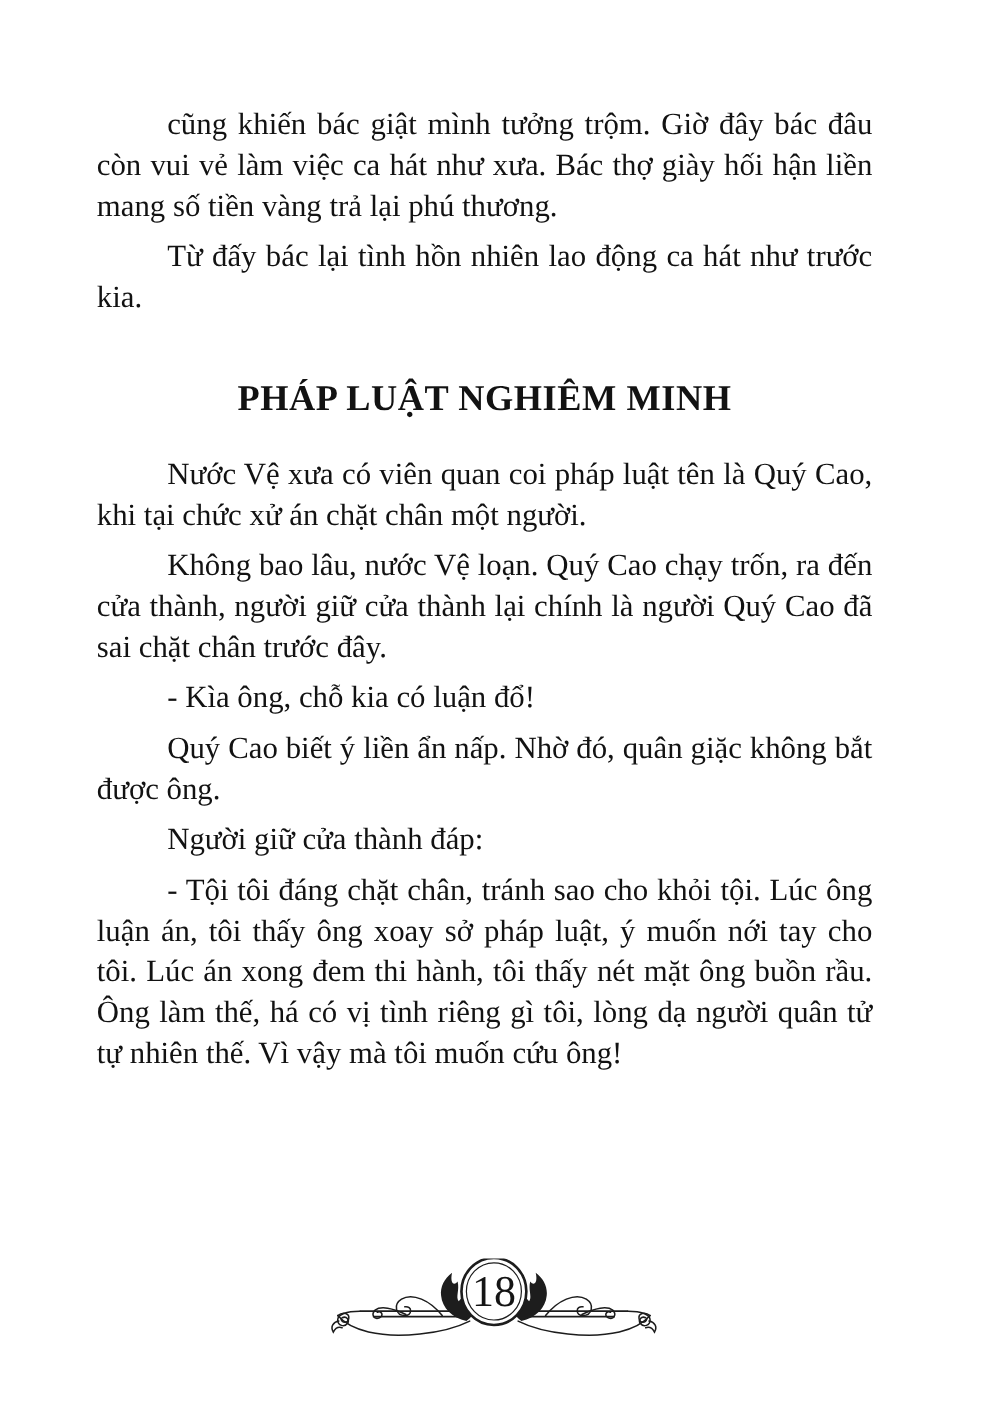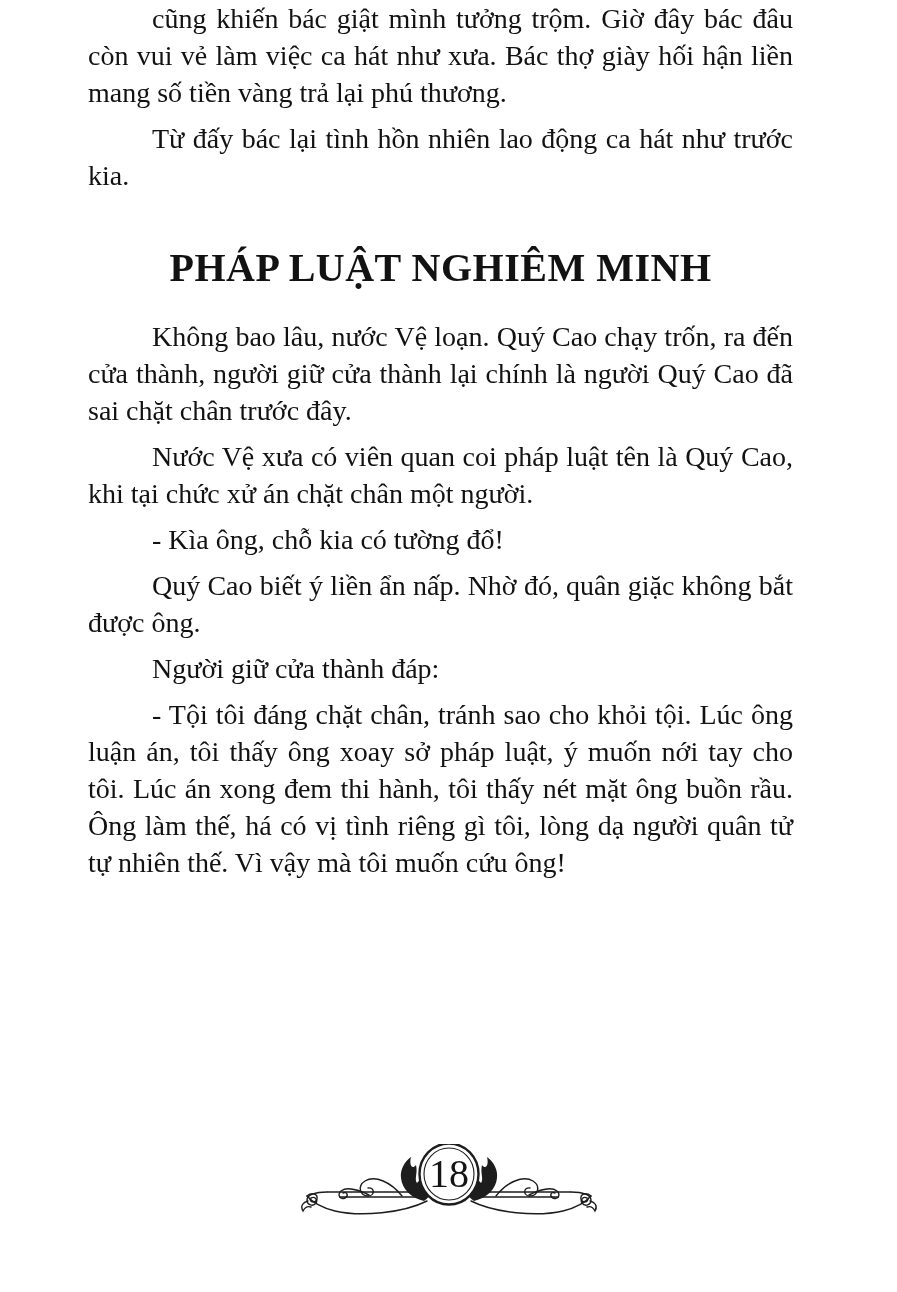--- a/index.html
+++ b/index.html
@@ -10,30 +10,31 @@
     overflow: hidden;
     background: var(--bg, #ffffff);
     color: var(--fg, #121212);
     font-family: "Liberation Serif", serif;
   }
   .content {
     position: absolute;
     left: 88px;
     top: 0;
     width: 705px;
+    padding-top: 95px;
   }
   .para {
     margin: 0 0 9px 0;
     font-size: 28px;
     line-height: 37px;
     text-align: justify;
     text-indent: 64px;
   }
   .section-title {
-    font-size: 40px;
+    font-size: 33px;
     line-height: 44px;
     font-weight: bold;
     letter-spacing: 0.5px;
     text-align: center;
     text-indent: 0;
     margin: 52px 0 28px 0;
     font-family: "Liberation Serif", serif;
   }
   .footer-wrap {
     position: absolute;
@@ -59,23 +60,23 @@
 <div class="content">
 
   <div>
     <p class="para">cũng khiến bác giật mình tưởng trộm. Giờ đây bác đâu còn vui vẻ làm việc ca hát như xưa. Bác thợ giày hối hận liền mang số tiền vàng trả lại phú thương.</p>
     <p class="para">Từ đấy bác lại tình hồn nhiên lao động ca hát như trước kia.</p>
   </div>
 
   <h1 class="para section-title">PHÁP LUẬT NGHIÊM MINH</h1>
 
   <div>
+    <p class="para">Nước Vệ xưa có viên quan coi pháp luật tên là Quý Cao, khi tại chức xử án chặt chân một người.</p>
     <p class="para">Không bao lâu, nước Vệ loạn. Quý Cao chạy trốn, ra đến cửa thành, người giữ cửa thành lại chính là người Quý Cao đã sai chặt chân trước đây.</p>
-    <p class="para">Nước Vệ xưa có viên quan coi pháp luật tên là Quý Cao, khi tại chức xử án chặt chân một người.</p>
-    <p class="para">- Kìa ông, chỗ kia có tường đổ!</p>
+    <p class="para">- Kìa ông, chỗ kia có luận đổ!</p>
     <p class="para">Quý Cao biết ý liền ẩn nấp. Nhờ đó, quân giặc không bắt được ông.</p>
     <p class="para">Người giữ cửa thành đáp:</p>
     <p class="para">- Tội tôi đáng chặt chân, tránh sao cho khỏi tội. Lúc ông luận án, tôi thấy ông xoay sở pháp luật, ý muốn nới tay cho tôi. Lúc án xong đem thi hành, tôi thấy nét mặt ông buồn rầu. Ông làm thế, há có vị tình riêng gì tôi, lòng dạ người quân tử tự nhiên thế. Vì vậy mà tôi muốn cứu ông!</p>
   </div>
 
 </div>
 
 <div class="footer-wrap">
   <svg width="300" height="86" viewBox="0 0 300 86">
     <defs>

